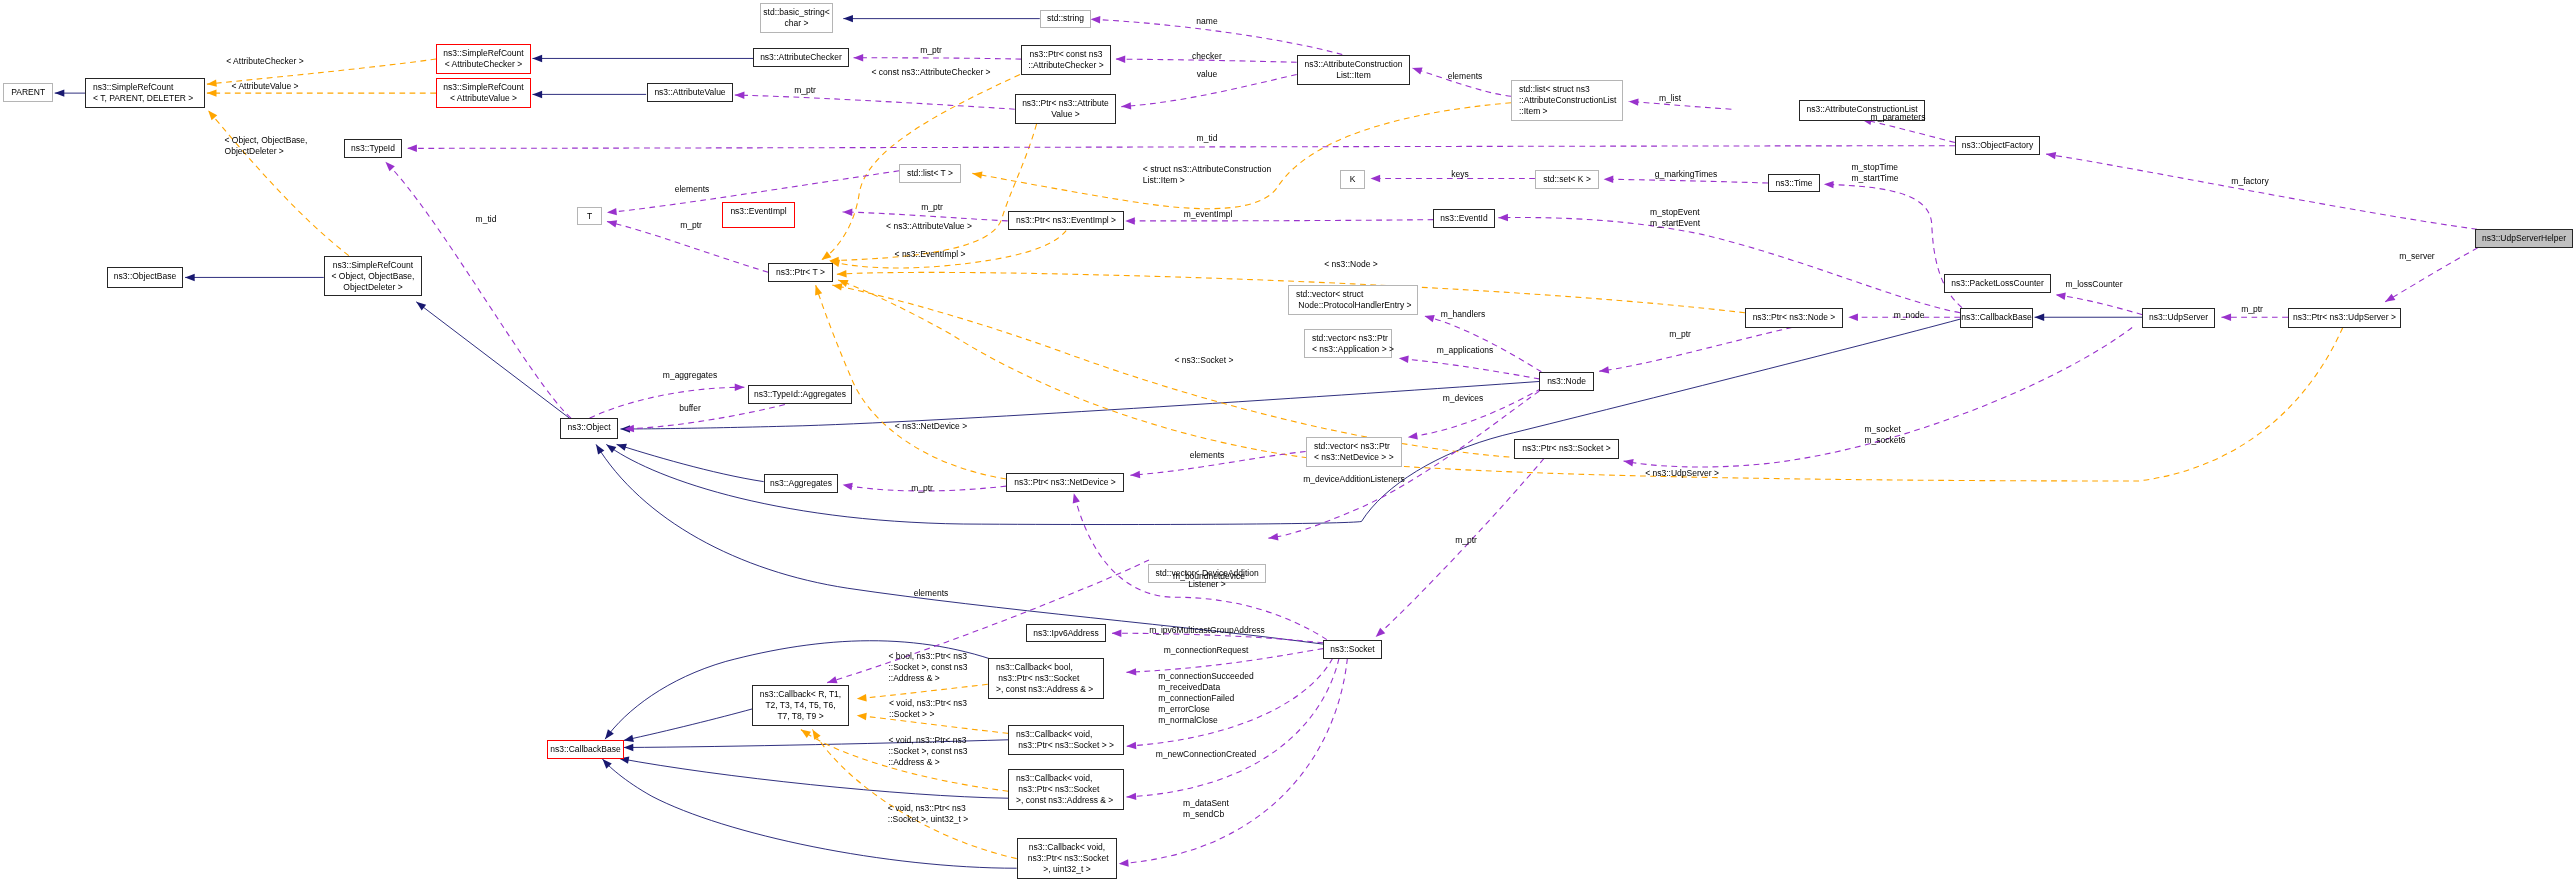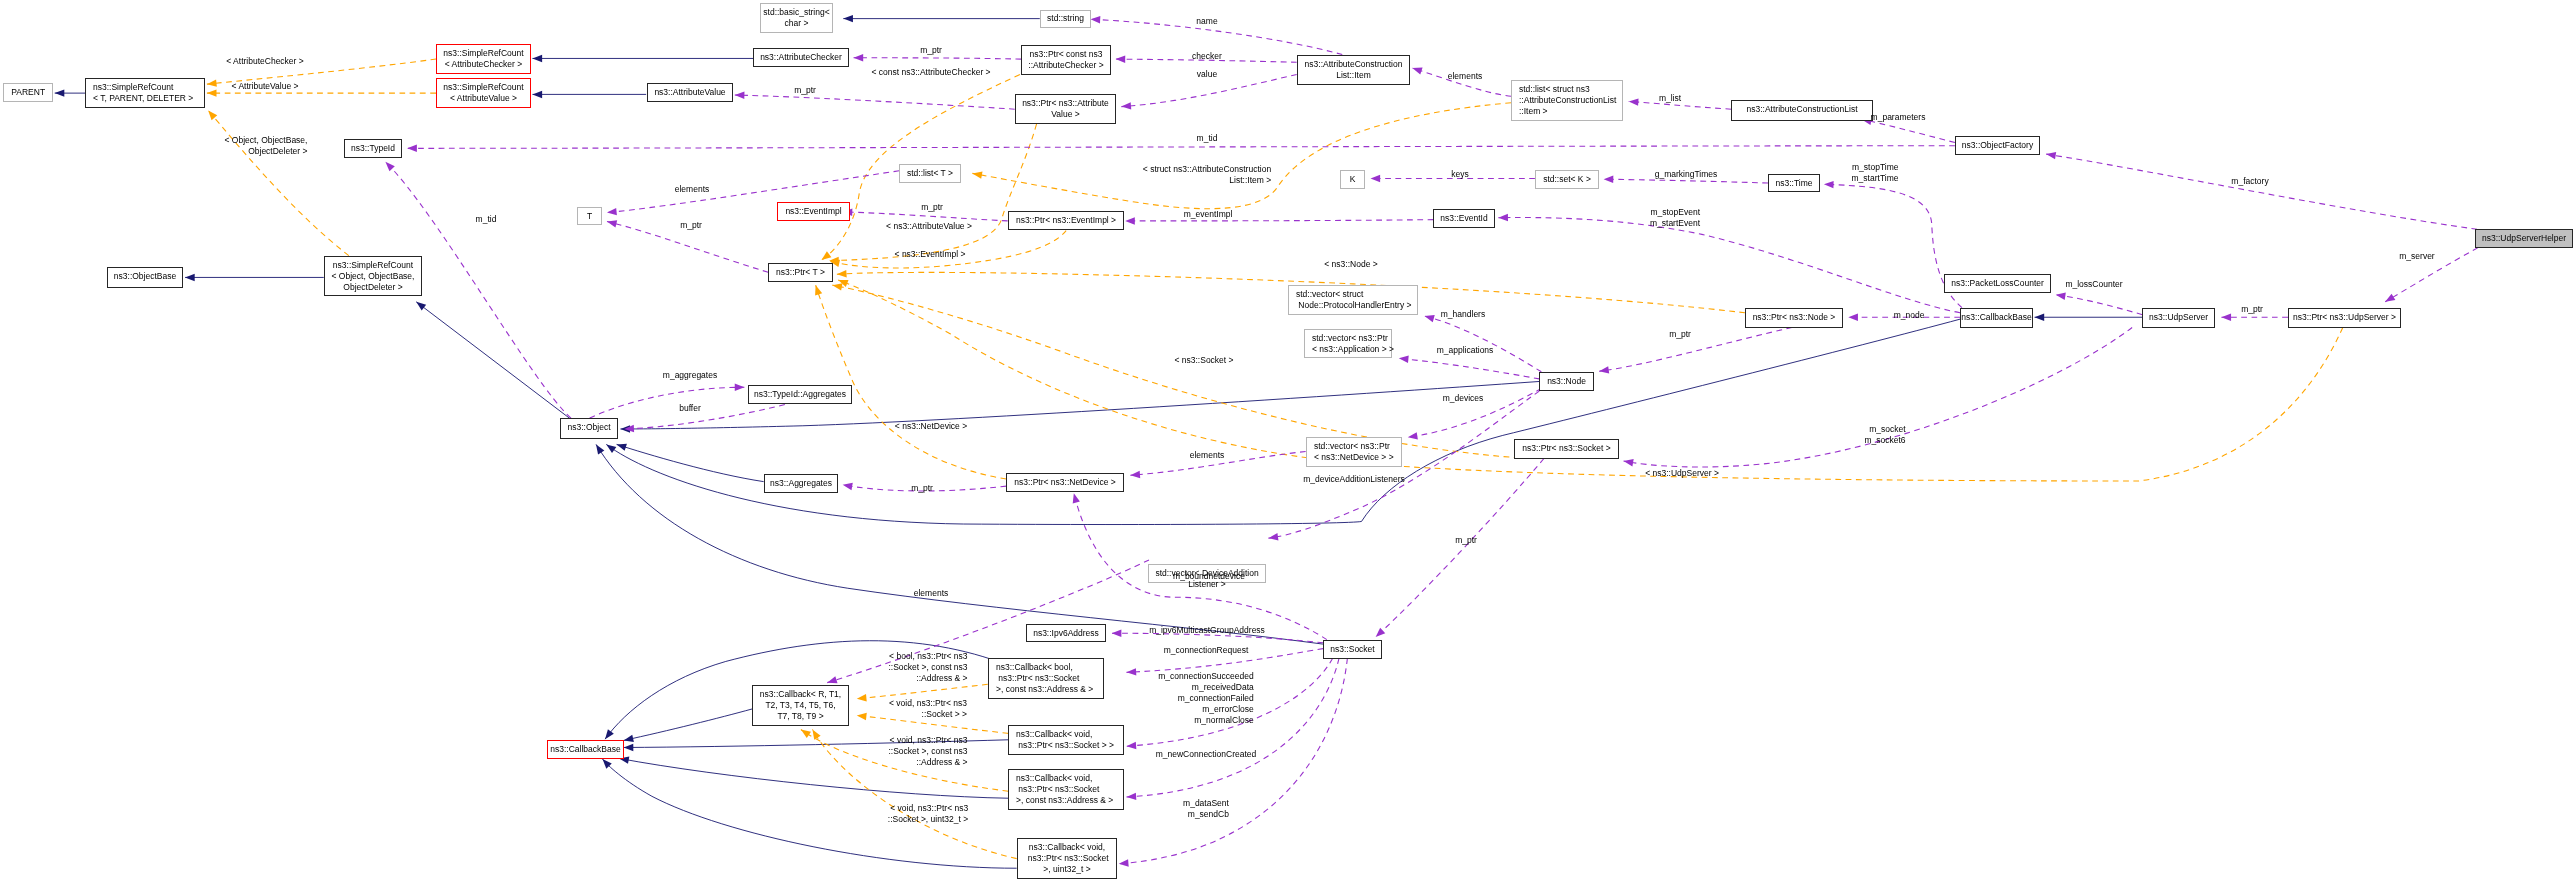--- a/index.html
+++ b/index.html
@@ -11,21 +11,21 @@
   .node{position:absolute;box-sizing:border-box;background:#fff;
         font-size:8.5px;line-height:11px;color:#000;white-space:pre;
         padding-top:2.6px;}
   .node.dark{border:0.8px solid #262626;}
   .node.grey{border:0.6px solid #b5b5b5;}
   .node.red{border:0.8px solid #ff0000;}
   .node.fill{border:0.8px solid #262626;background:#c0c0c0;}
   .node.center{text-align:center;}
   .node.left{text-align:left;padding-left:7px;}
   .lbl{position:absolute;font-size:8.5px;line-height:11px;color:#000;
-       white-space:pre;text-align:right;transform:translateX(-50%);}
+       white-space:pre;text-align:left;transform:translateX(-50%);}
   path.inheritance{fill:none;stroke:#191970;stroke-width:1.4;}
   path.usage{fill:none;stroke:#9932cc;stroke-width:1.7;stroke-dasharray:9 7;}
   path.template{fill:none;stroke:#ffa500;stroke-width:1.7;stroke-dasharray:9 7;}
   polygon.inheritance-head{fill:#191970;}
   polygon.usage-head{fill:#9932cc;}
   polygon.template-head{fill:#ffa500;}
 </style>
 </head>
 <body>
 
@@ -181,29 +181,29 @@
 <div class="node red center" style="left:436px;top:44px;width:95px;height:30px">ns3::SimpleRefCount<br>&lt; AttributeChecker &gt;</div>
 <div class="node red center" style="left:436px;top:78px;width:95px;height:29.5px">ns3::SimpleRefCount<br>&lt; AttributeValue &gt;</div>
 <div class="node grey center" style="left:760px;top:3.2px;width:73px;height:29.5px">std::basic_string&lt;<br>char &gt;</div>
 <div class="node grey center" style="left:1040px;top:9.6px;width:51px;height:18.6px">std::string</div>
 <div class="node dark center" style="left:753px;top:48px;width:96px;height:18.6px">ns3::AttributeChecker</div>
 <div class="node dark center" style="left:647px;top:83px;width:86px;height:18.6px">ns3::AttributeValue</div>
 <div class="node dark center" style="left:1021px;top:45px;width:90px;height:29.5px">ns3::Ptr&lt; const ns3<br>::AttributeChecker &gt;</div>
 <div class="node dark center" style="left:1015px;top:94px;width:101px;height:29.5px">ns3::Ptr&lt; ns3::Attribute<br>Value &gt;</div>
 <div class="node dark center" style="left:1297px;top:55px;width:113px;height:29.5px">ns3::AttributeConstruction<br>List::Item</div>
 <div class="node grey left" style="left:1511px;top:80px;width:112px;height:41px">std::list&lt; struct ns3<br>::AttributeConstructionList<br>::Item &gt;</div>
-<div class="node dark center" style="left:1731px;top:100px;width:142px;height:20.6px">ns3::AttributeConstructionList</div>
+<div class="node dark center" style="left:1799px;top:100px;width:126px;height:20.6px">ns3::AttributeConstructionList</div>
 <div class="node dark center" style="left:1955px;top:136px;width:85px;height:18.6px">ns3::ObjectFactory</div>
 <div class="node dark center" style="left:344px;top:139px;width:58px;height:19px">ns3::TypeId</div>
 <div class="node grey center" style="left:899px;top:164px;width:62px;height:18.6px">std::list&lt; T &gt;</div>
 <div class="node grey center" style="left:1340px;top:170px;width:25px;height:18.6px">K</div>
 <div class="node grey center" style="left:1535px;top:170px;width:64px;height:18.6px">std::set&lt; K &gt;</div>
 <div class="node dark center" style="left:1768px;top:174px;width:52px;height:18px">ns3::Time</div>
 <div class="node grey center" style="left:577px;top:207px;width:25px;height:18px">T</div>
-<div class="node red center" style="left:777px;top:202px;width:73px;height:19px">ns3::EventImpl</div>
+<div class="node red center" style="left:722px;top:202px;width:73px;height:26px">ns3::EventImpl</div>
 <div class="node dark center" style="left:1008px;top:211px;width:116px;height:19px">ns3::Ptr&lt; ns3::EventImpl &gt;</div>
 <div class="node dark center" style="left:1433px;top:209px;width:62px;height:18.6px">ns3::EventId</div>
 <div class="node fill center" style="left:2475px;top:229px;width:98px;height:19px">ns3::UdpServerHelper</div>
 <div class="node dark center" style="left:324px;top:256px;width:98px;height:40px">ns3::SimpleRefCount<br>&lt; Object, ObjectBase,<br>ObjectDeleter &gt;</div>
 <div class="node dark center" style="left:768px;top:263px;width:65px;height:18.6px">ns3::Ptr&lt; T &gt;</div>
 <div class="node dark center" style="left:107px;top:267px;width:76px;height:20.6px">ns3::ObjectBase</div>
 <div class="node grey left" style="left:1288px;top:285px;width:130px;height:29.5px">std::vector&lt; struct<br> Node::ProtocolHandlerEntry &gt;</div>
 <div class="node dark center" style="left:1944px;top:274px;width:107px;height:18.6px">ns3::PacketLossCounter</div>
 <div class="node dark center" style="left:1745px;top:308px;width:98px;height:20px">ns3::Ptr&lt; ns3::Node &gt;</div>
 <div class="node dark center" style="left:1960px;top:308px;width:73px;height:20px">ns3::CallbackBase</div>

